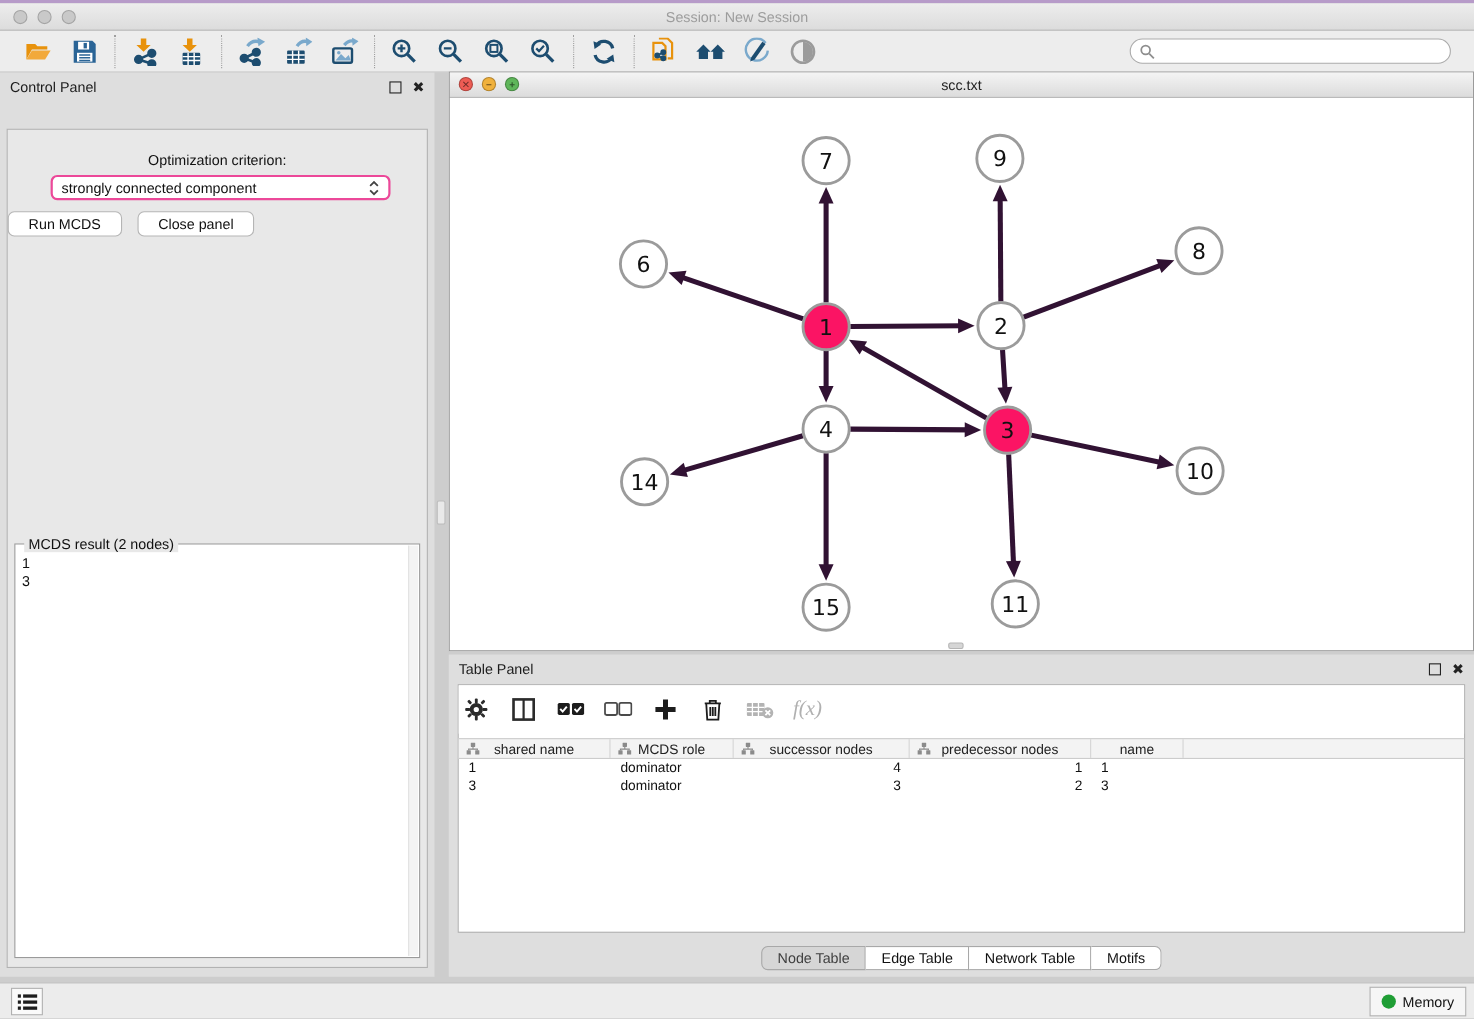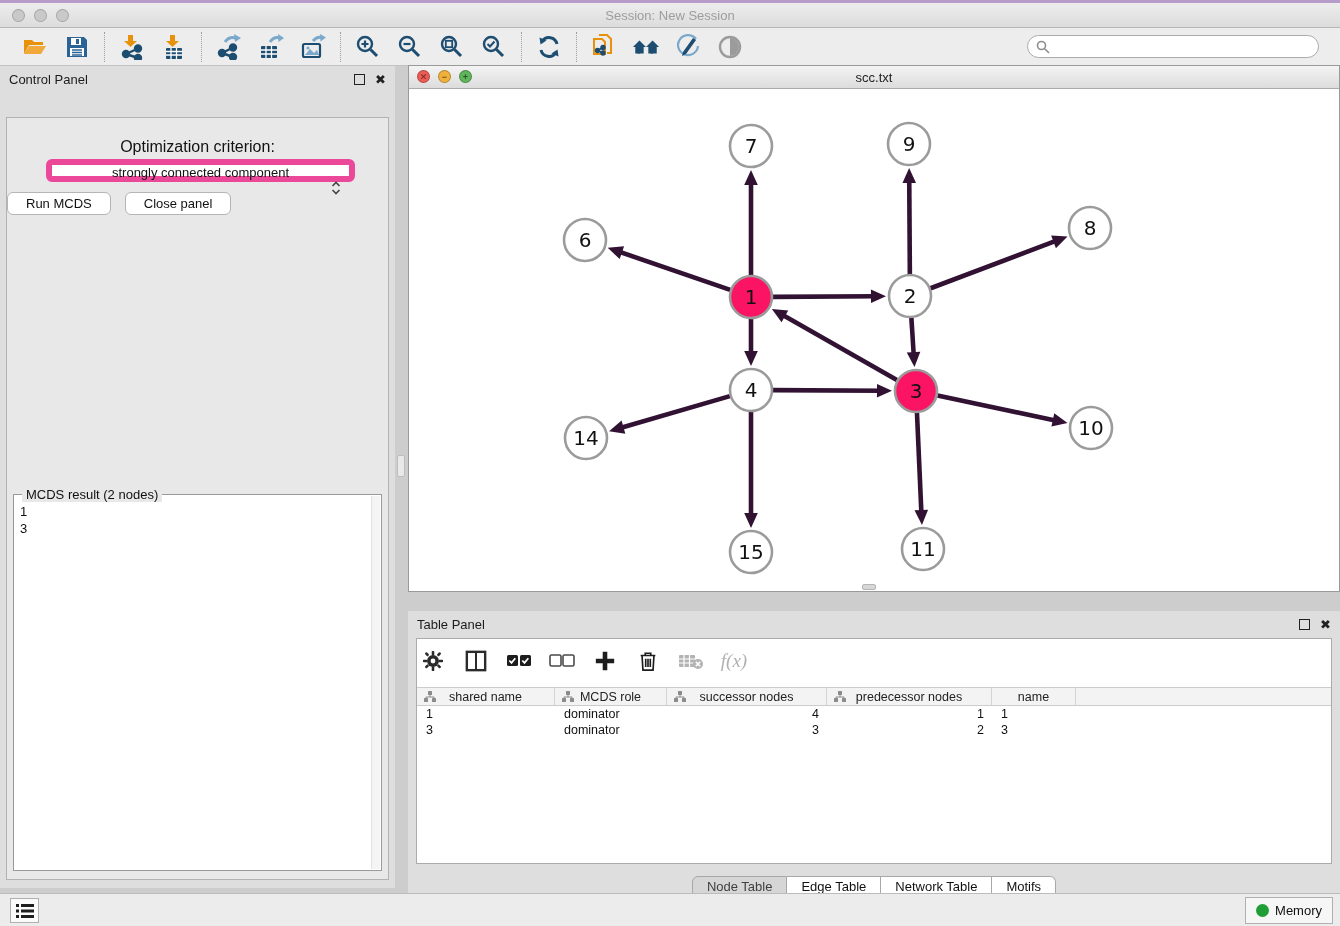--- a/index.html
+++ b/index.html
@@ -39,23 +39,23 @@
   .ph-float { width:11px; height:11px; border:1.5px solid #222; background:transparent; }
   .ph-close { font-size:13px; font-weight:bold; color:#222; line-height:11px; }
 
   #cp-tabs { position:absolute; left:0; top:30px; width:100%; display:flex; justify-content:center; z-index:2; }
   .tab { height:22px; line-height:20px; padding:0 16px; font-size:13px; color:#111; background:#fff;
     border:1px solid #a8a8a8; border-bottom:none; border-radius:4px 4px 0 0; margin-right:1px; }
   .tab.disabled { background:#d6d6d6; color:#b2b2b2; border-radius:4px; }
 
   #cp-body { position:absolute; left:6px; right:6px; top:51px; bottom:8px;
     background:#e8e8e8; border:1px solid #b2b2b2; }
-  #opt-label { position:absolute; left:0; width:100%; top:20px; text-align:center; font-size:16px; color:#111; }
+  #opt-label { position:absolute; left:0; width:100%; top:20px; text-align:center; font-size:13px; color:#111; }
   #criterion-select { position:absolute; left:39px; top:41px; width:309px; height:23px; background:#fff;
-    border:6px solid #ec4899; border-radius:6px; display:flex; align-items:center; padding:0 8px; font-size:13px; color:#111;flex-direction:column; }
+    border:2px solid #ec4899; border-radius:6px; display:flex; align-items:center; padding:0 8px; font-size:13px; color:#111; }
   #criterion-select .stepper { margin-left:auto; display:flex; flex-direction:column; align-items:center; line-height:6px; }
   #cp-buttons { position:absolute; left:0; top:74px; width:100%; display:flex; justify-content:flex-start; gap:14px; }
   .push-btn { height:23px; padding:0 18px; background:#fff; border:1px solid #b5b5b5; border-radius:6px;
     font-size:13px; color:#111; display:flex; align-items:center; }
 
   #result-group { position:absolute; left:6px; right:6px; top:376px; height:377px;
     background:#fff; border:1px solid #9a9a9a; }
   #result-legend { position:absolute; left:8px; top:-8px; background:#e8e8e8; padding:0 4px;
     font-size:13px; color:#111; }
   #result-text { position:absolute; left:0; top:4px; right:10px; bottom:0; padding:4px 6px;
@@ -76,21 +76,21 @@
   #nw-titlebar .red{ left:8px; background:#ed5c54; } #nw-titlebar .yellow{ left:29px; background:#f0b13c; }
   #nw-titlebar .green{ left:50px; background:#5fb65a; }
   #nw-title { position:absolute; left:0; right:0; top:0; height:23px; line-height:23px; text-align:center;
     font-size:13px; color:#222; }
   #nw-canvas { position:absolute; left:0; top:23px; right:0; bottom:0; background:#fff; }
   #graph-svg { position:absolute; left:0; top:0; }
   #h-divider-handle { position:absolute; left:453px; bottom:1px; width:14px; height:6px;
     background:#d6d6d6; border:1px solid #b5b5b5; border-radius:2px; }
 
   
-  #table-panel { position:absolute; left:408px; top:595px; width:932px; height:293px; background:#dedede;margin-top:16px; }
+  #table-panel { position:absolute; left:408px; top:595px; width:932px; height:293px; background:#dedede; }
   #tp-content { position:absolute; left:8px; right:8px; top:27px; bottom:40px; background:#fff; border:1px solid #ababab; }
   #tp-toolbar { position:absolute; left:0; top:0; right:0; height:44px; background:#fff;
     display:flex; align-items:center; gap:17px; padding:0 3px; }
   .tpt-icon { display:flex; align-items:center; justify-content:center; width:26px; height:26px; }
   .fx-label { font-family:"Liberation Serif","DejaVu Serif",serif; font-style:italic; font-size:19px; color:#b0b0b0; }
   #tp-header-row { position:absolute; left:0; right:0; top:48px; height:19px; background:#f3f3f3;
     border-top:1px solid #cccccc; border-bottom:1px solid #cccccc; display:flex; }
   .th-cell { position:relative; height:100%; border-right:1px solid #d4d4d4; display:flex; align-items:center;
     justify-content:center; font-size:12.5px; color:#222; }
   .th-cell .hier { position:absolute; left:7px; top:3px; }

